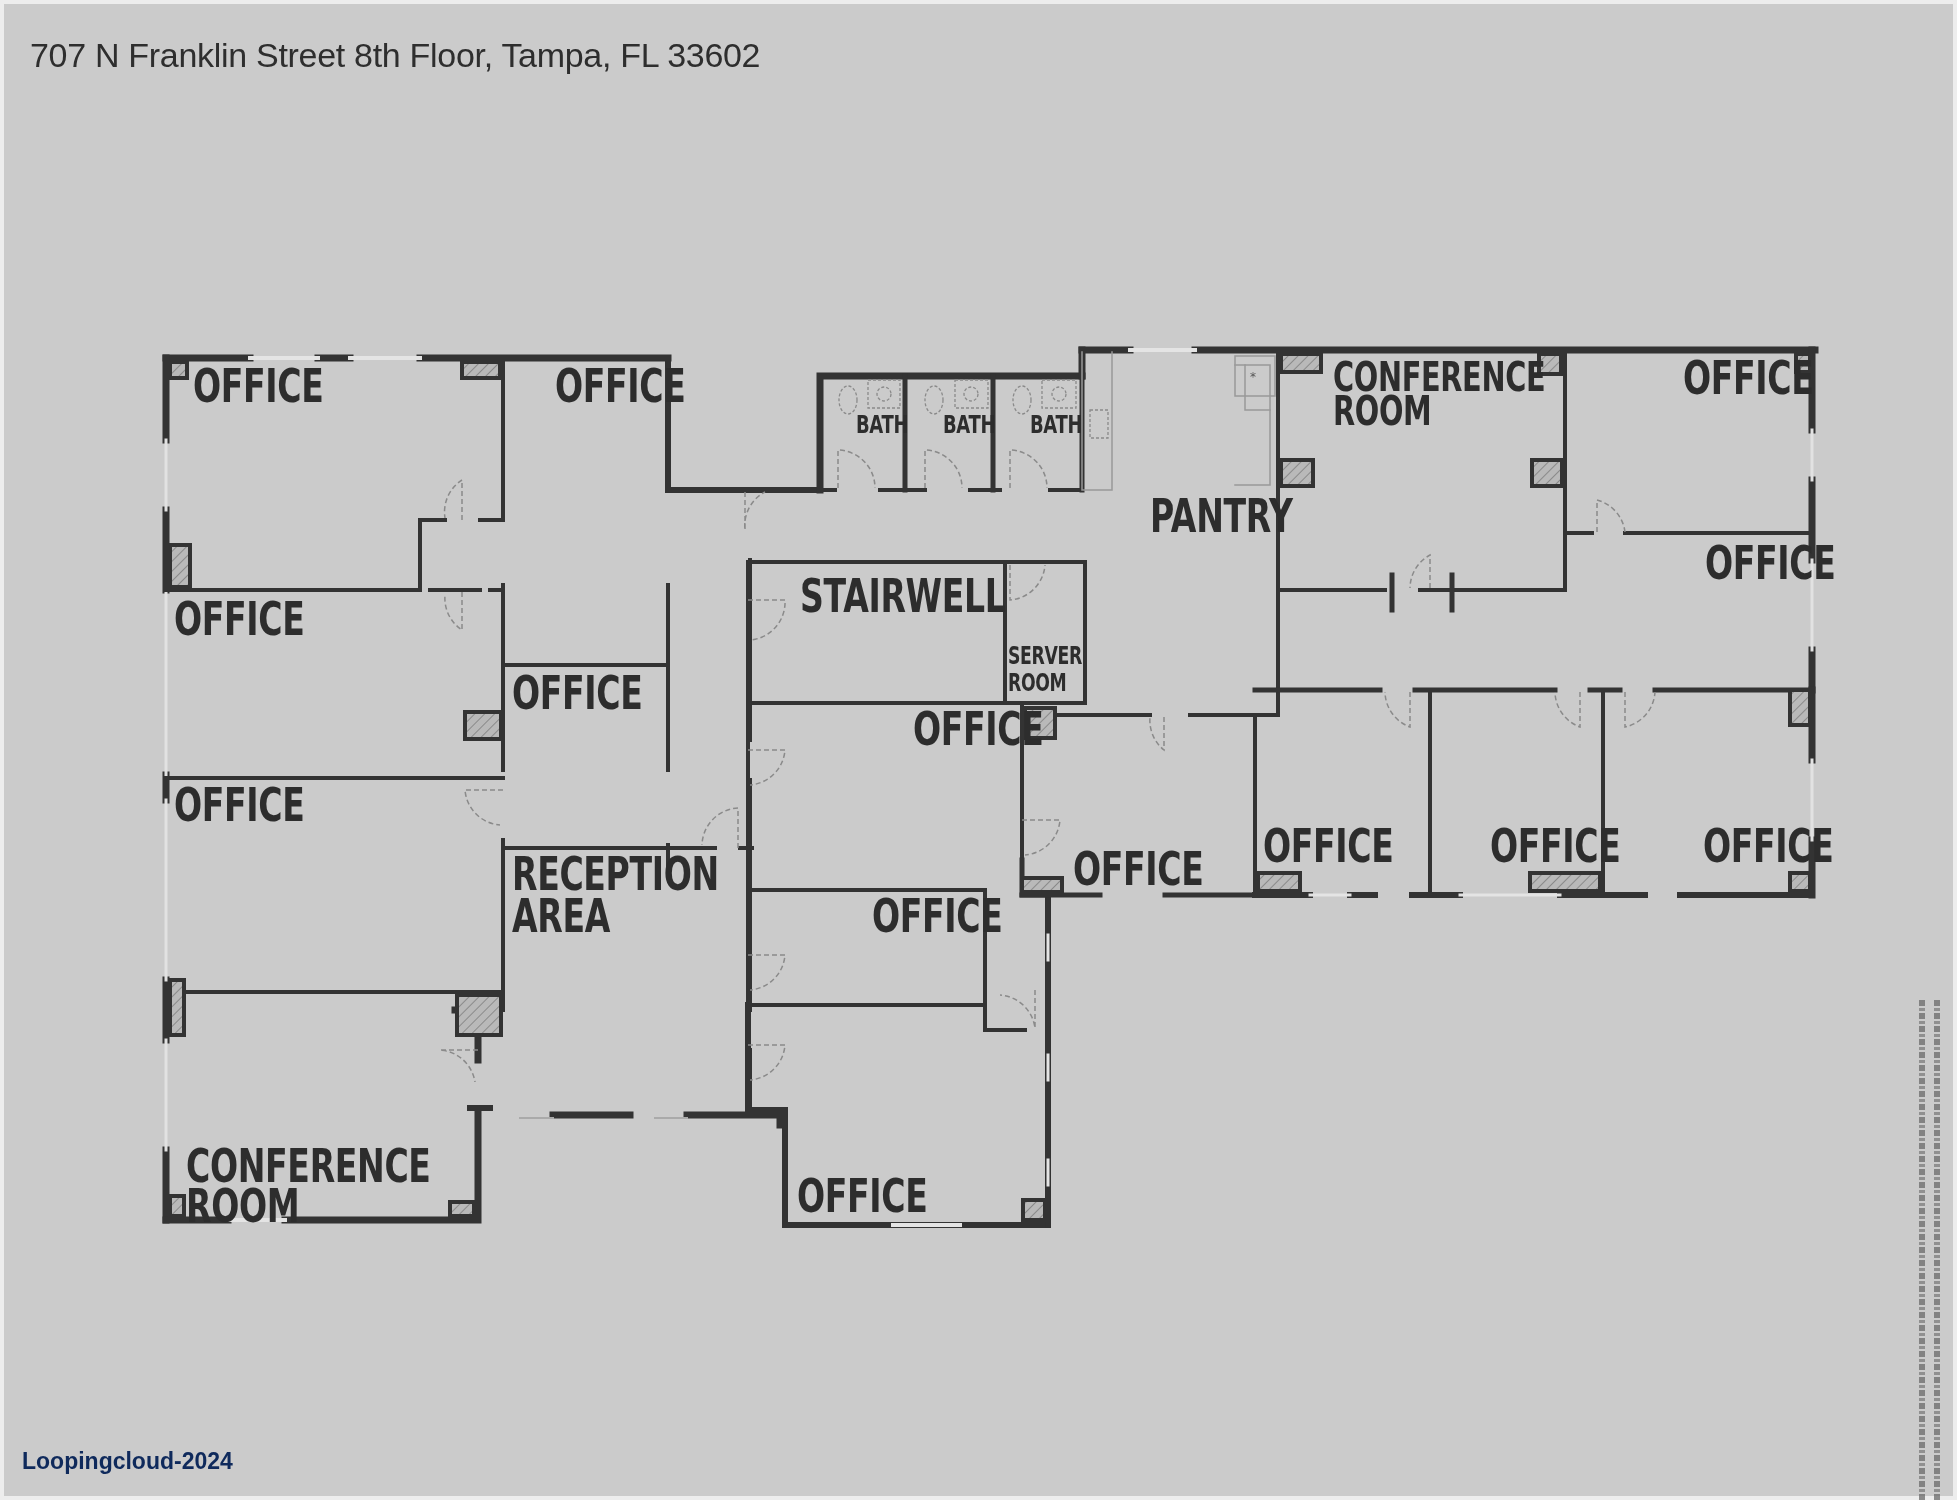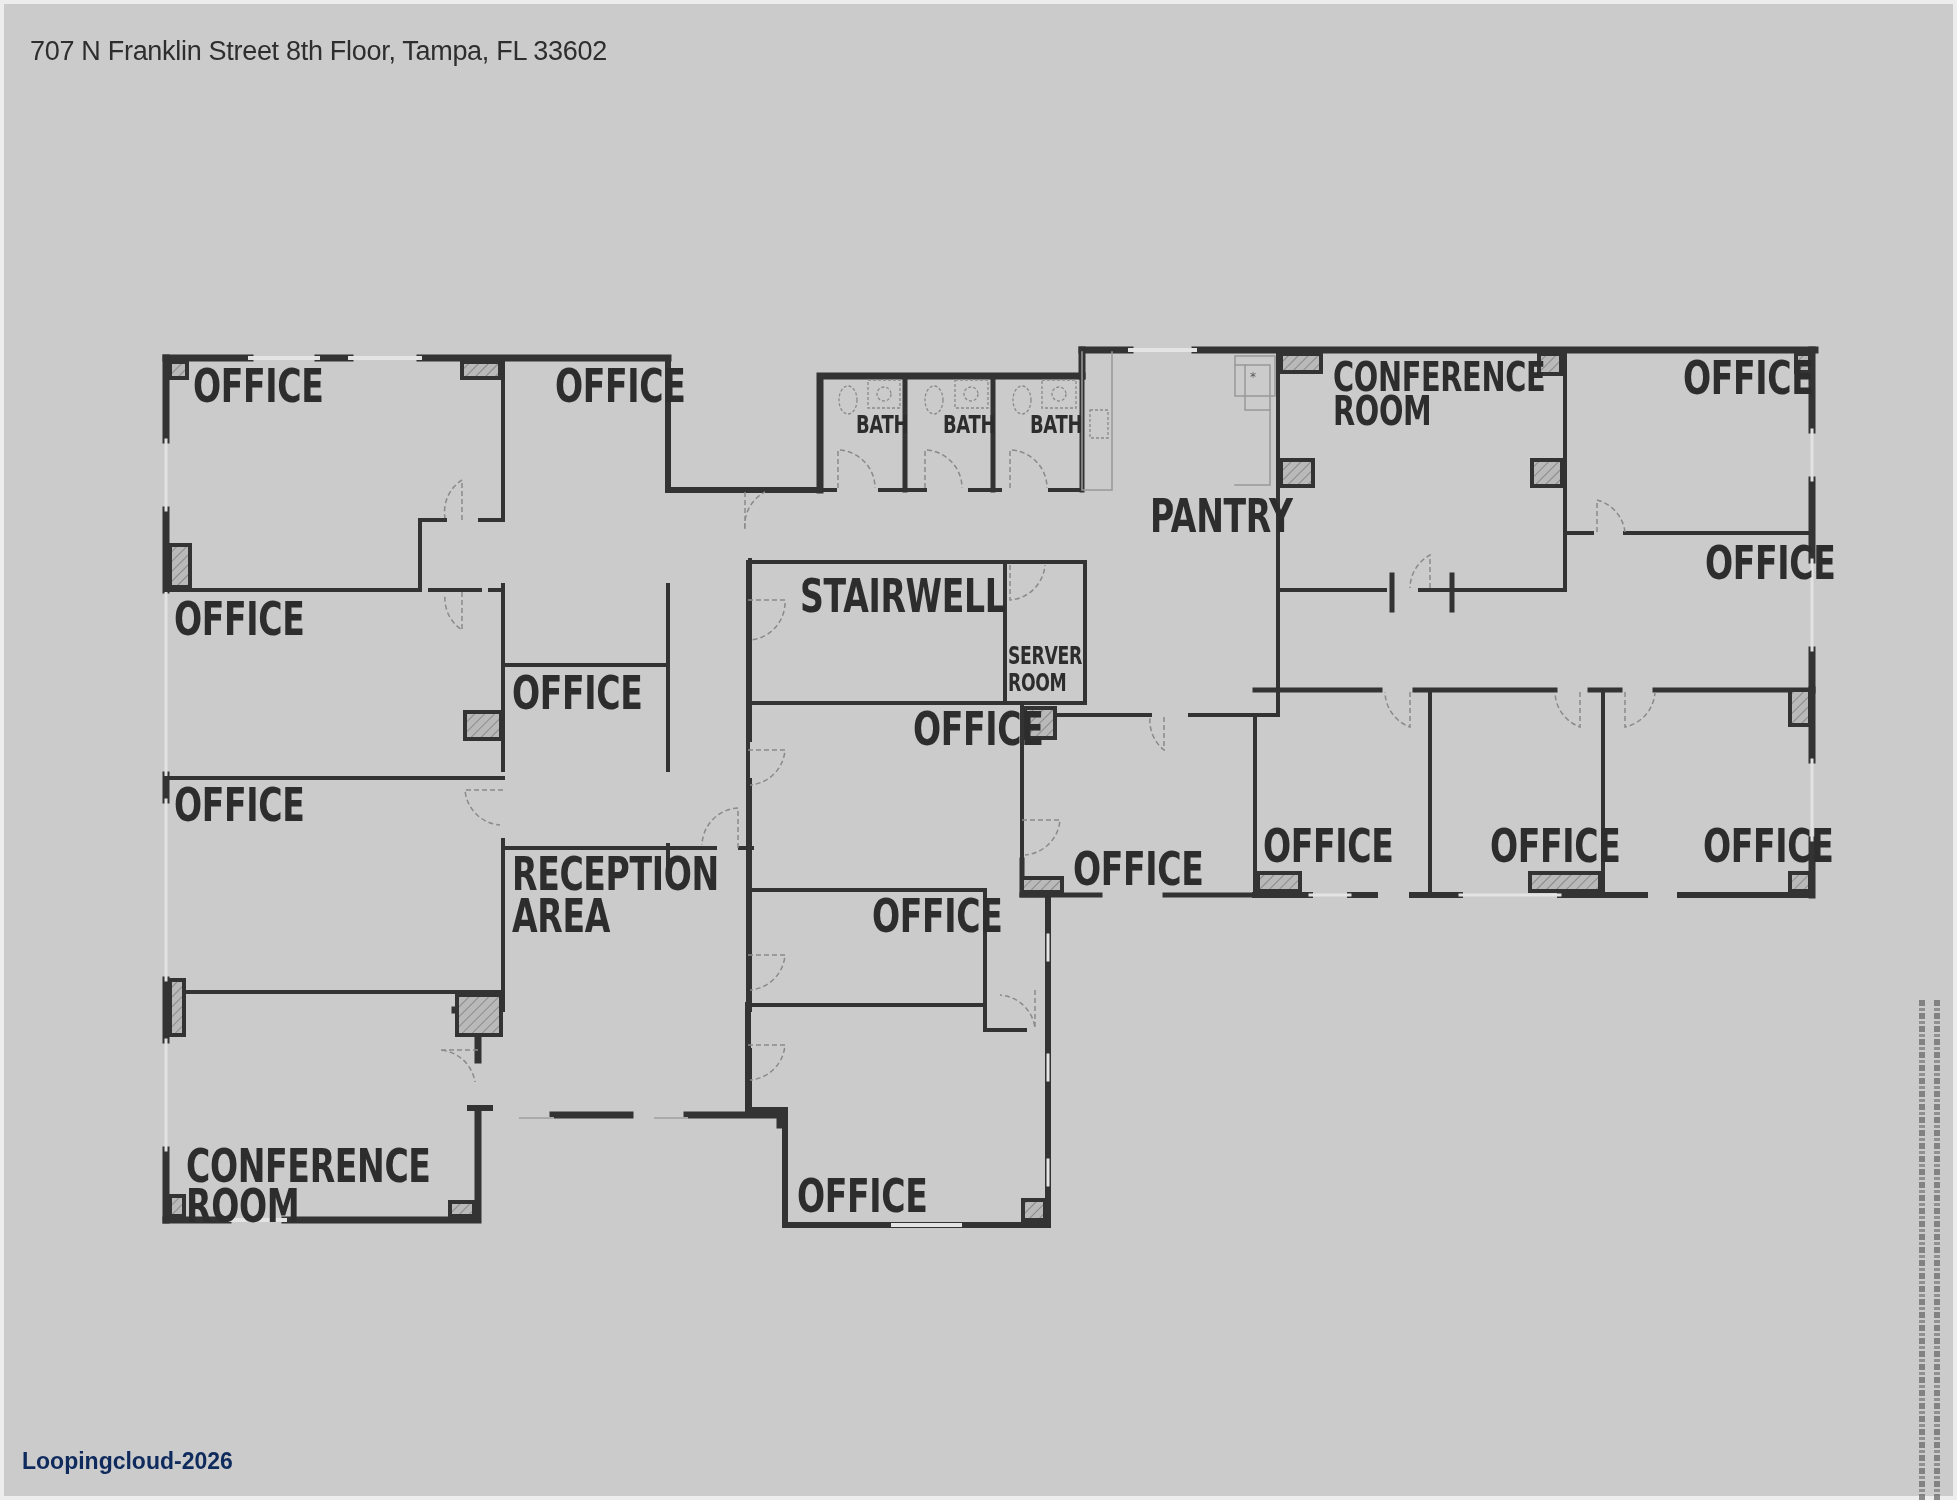--- a/index.html
+++ b/index.html
@@ -20,21 +20,21 @@
       top: 4px;
       width: 1949px;
       height: 1492px;
       background: #cbcbcb;
     }
     .address {
       position: absolute;
       left: 30px;
       top: 36px;
       font-family: "Liberation Sans", sans-serif;
-      font-size: 27px;
+      font-size: 34px;
       color: #2e2e2e;
       letter-spacing: -0.3px;
       white-space: nowrap;
     }
     .watermark {
       position: absolute;
       left: 22px;
       top: 1448px;
       font-family: "Liberation Sans", sans-serif;
       font-weight: bold;
@@ -264,13 +264,13 @@
 <div class="lbl big" style="left:1705px;top:542px;">OFFICE</div>
 <div class="lbl big" style="left:1263px;top:825px;">OFFICE</div>
 <div class="lbl big" style="left:1490px;top:825px;">OFFICE</div>
 <div class="lbl big" style="left:1703px;top:825px;">OFFICE</div>
 
 <div class="disclaimer">
   <div class="line"></div>
   <div class="line"></div>
 </div>
 
-<div class="watermark">Loopingcloud-2026</div>
+<div class="watermark">Loopingcloud-2024</div>
 
 </body></html>

